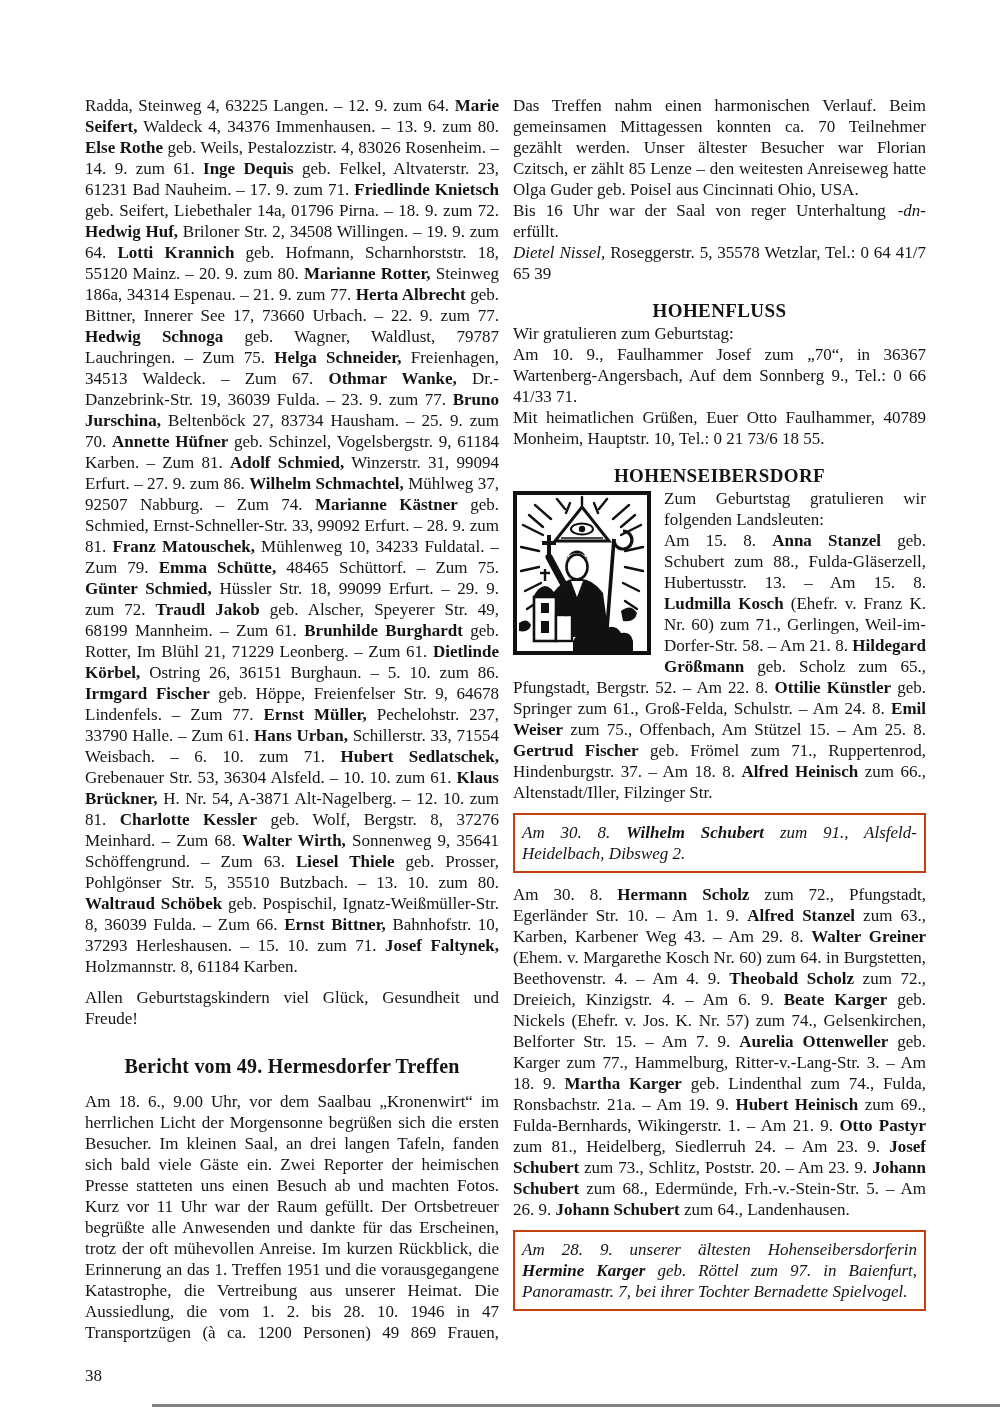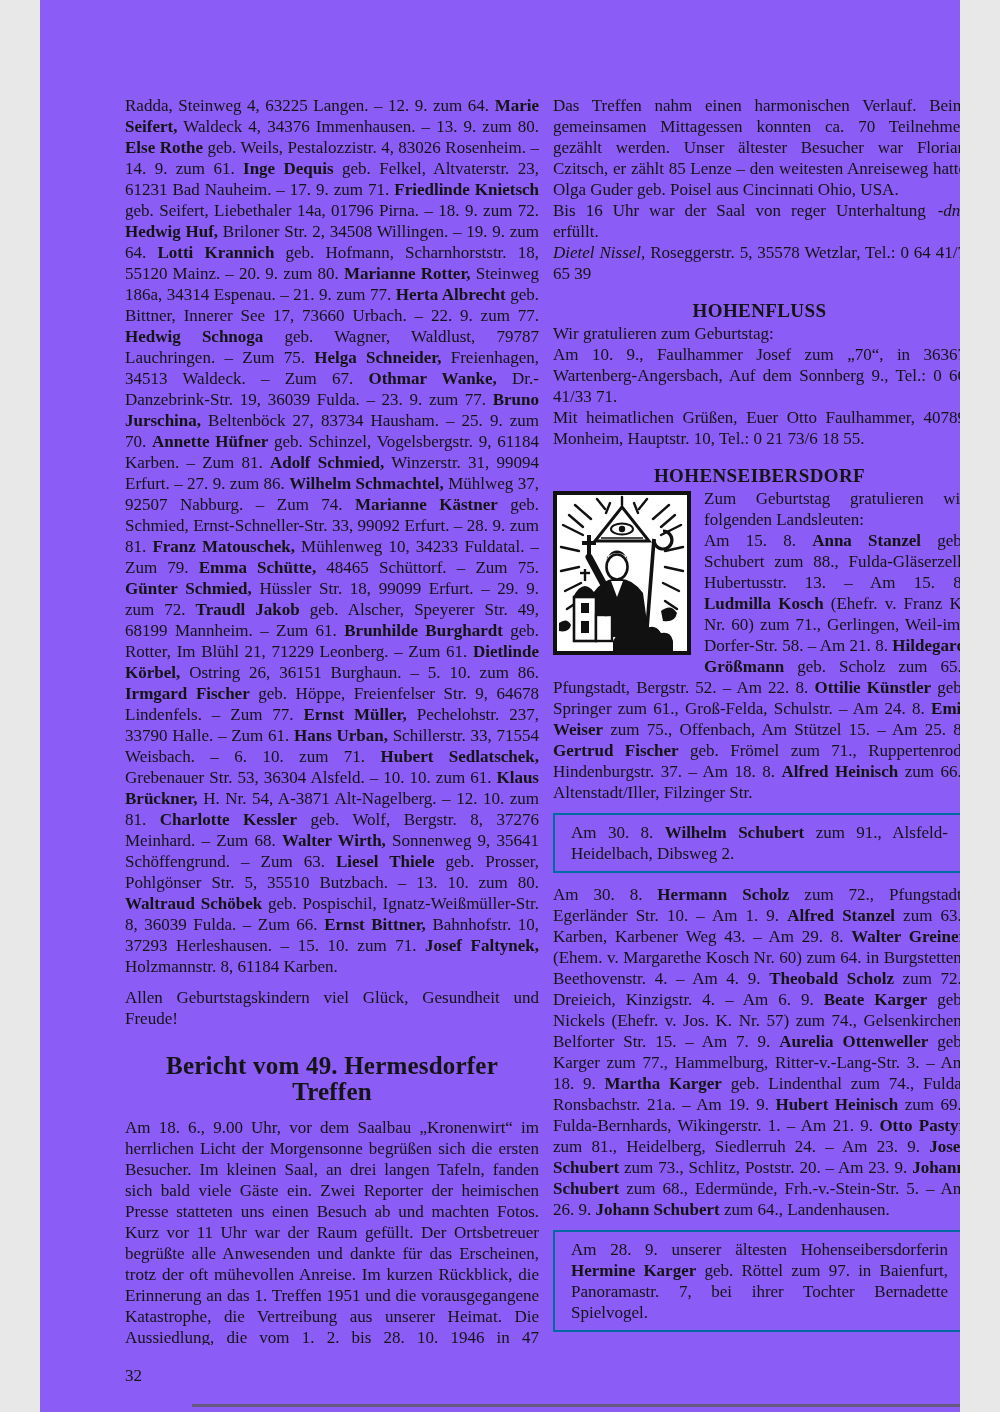--- a/index.html
+++ b/index.html
@@ -1,39 +1,39 @@
 <!DOCTYPE html>
 <html lang="de"><head>
 <meta charset="utf-8">
 <style>
   html,body{margin:0;padding:0;background:#e8e8e8;}
   .page{
-    position:relative;width:920px;height:1412px;margin:0 auto;
-    background:#8b5cf6;overflow:hidden;
+    position:relative;width:1000px;height:1412px;margin:0 auto;
+    background:#ffffff;overflow:hidden;
     font-family:"Liberation Serif","DejaVu Serif",serif;
     color:#141414;
   }
   .col{position:absolute;top:95px;font-size:17px;line-height:21px;text-align:justify;}
   .col-left{left:85px;width:414px;height:1250px;overflow:hidden;}
   .col-right{left:513px;width:413px;height:1290px;overflow:hidden;}
   .para{margin:0 0 9px 0;}
   .para.tight{margin:0;}
   .wish{margin-top:10px;}
   .report-title{
-    font-size:25px;font-weight:bold;text-align:center;
+    font-size:20px;font-weight:bold;text-align:center;
     margin:24px 0 12px 0;line-height:26px;letter-spacing:.2px;
   }
   .section-title{
     font-size:19px;font-weight:bold;text-align:center;
     margin:16px 0 2px 0;letter-spacing:.4px;
   }
   .dn-line{display:flex;justify-content:space-between;align-items:baseline;}
   .dn-sig{font-style:italic;padding-left:12px;white-space:nowrap;}
   .note-box{
-    border:2px solid #0369a1;padding:7px 16px;margin:10px 0 11px 0;
+    border:2px solid #c2410c;padding:7px 7px;margin:10px 0 11px 0;font-style:italic;
   }
   .woodcut{
     float:left;width:138px;height:164px;margin:3px 13px 2px 0;
   }
   .page-number{position:absolute;left:85px;top:1366px;font-size:17px;}
   .scan-line{
     position:absolute;left:152px;right:0;top:1404px;height:3px;
     background:#5a5a5a;opacity:.75;
   }
 </style>
@@ -131,16 +131,16 @@
     </div>
 
     <p class="para"><span>Am 30. 8. </span><span style="font-weight: bold;">Hermann Scholz</span><span> zum 72., Pfungstadt, Egerländer Str. 10. – Am 1. 9. </span><span style="font-weight: bold;">Alfred Stanzel</span><span> zum 63., Karben, Karbener Weg 43. – Am 29. 8. </span><span style="font-weight: bold;">Walter Greiner</span><span> (Ehem. v. Margarethe Kosch Nr. 60) zum 64. in Burgstetten, Beethovenstr. 4. – Am 4. 9. </span><span style="font-weight: bold;">Theobald Scholz</span><span> zum 72., Dreieich, Kinzigstr. 4. – Am 6. 9. </span><span style="font-weight: bold;">Beate Karger</span><span> geb. Nickels (Ehefr. v. Jos. K. Nr. 57) zum 74., Gelsenkirchen, Belforter Str. 15. – Am 7. 9. </span><span style="font-weight: bold;">Aurelia Ottenweller</span><span> geb. Karger zum 77., Hammelburg, Ritter-v.-Lang-Str. 3. – Am 18. 9. </span><span style="font-weight: bold;">Martha Karger</span><span> geb. Lindenthal zum 74., Fulda, Ronsbachstr. 21a. – Am 19. 9. </span><span style="font-weight: bold;">Hubert Heinisch</span><span> zum 69., Fulda-Bernhards, Wikingerstr. 1. – Am 21. 9. </span><span style="font-weight: bold;">Otto Pastyr</span><span> zum 81., Heidelberg, Siedlerruh 24. – Am 23. 9. </span><span style="font-weight: bold;">Josef Schubert</span><span> zum 73., Schlitz, Poststr. 20. – Am 23. 9. </span><span style="font-weight: bold;">Johann Schubert</span><span> zum 68., Edermünde, Frh.-v.-Stein-Str. 5. – Am 26. 9. </span><span style="font-weight: bold;">Johann Schubert</span><span> zum 64., Landenhausen.</span></p>
 
     <div class="note-box">
       <p class="para tight"><span>Am 28. 9. unserer ältesten Hohenseibersdorferin </span><span style="font-weight: bold;">Hermine Karger</span><span> geb. Röttel zum 97. in Baienfurt, Panoramastr. 7, bei ihrer Tochter Bernadette Spielvogel.</span></p>
     </div>
 
   </div>
 
-  <div class="page-number">32</div>
+  <div class="page-number">38</div>
 
   <div class="scan-line"></div>
 </div>
 
 </body></html>

